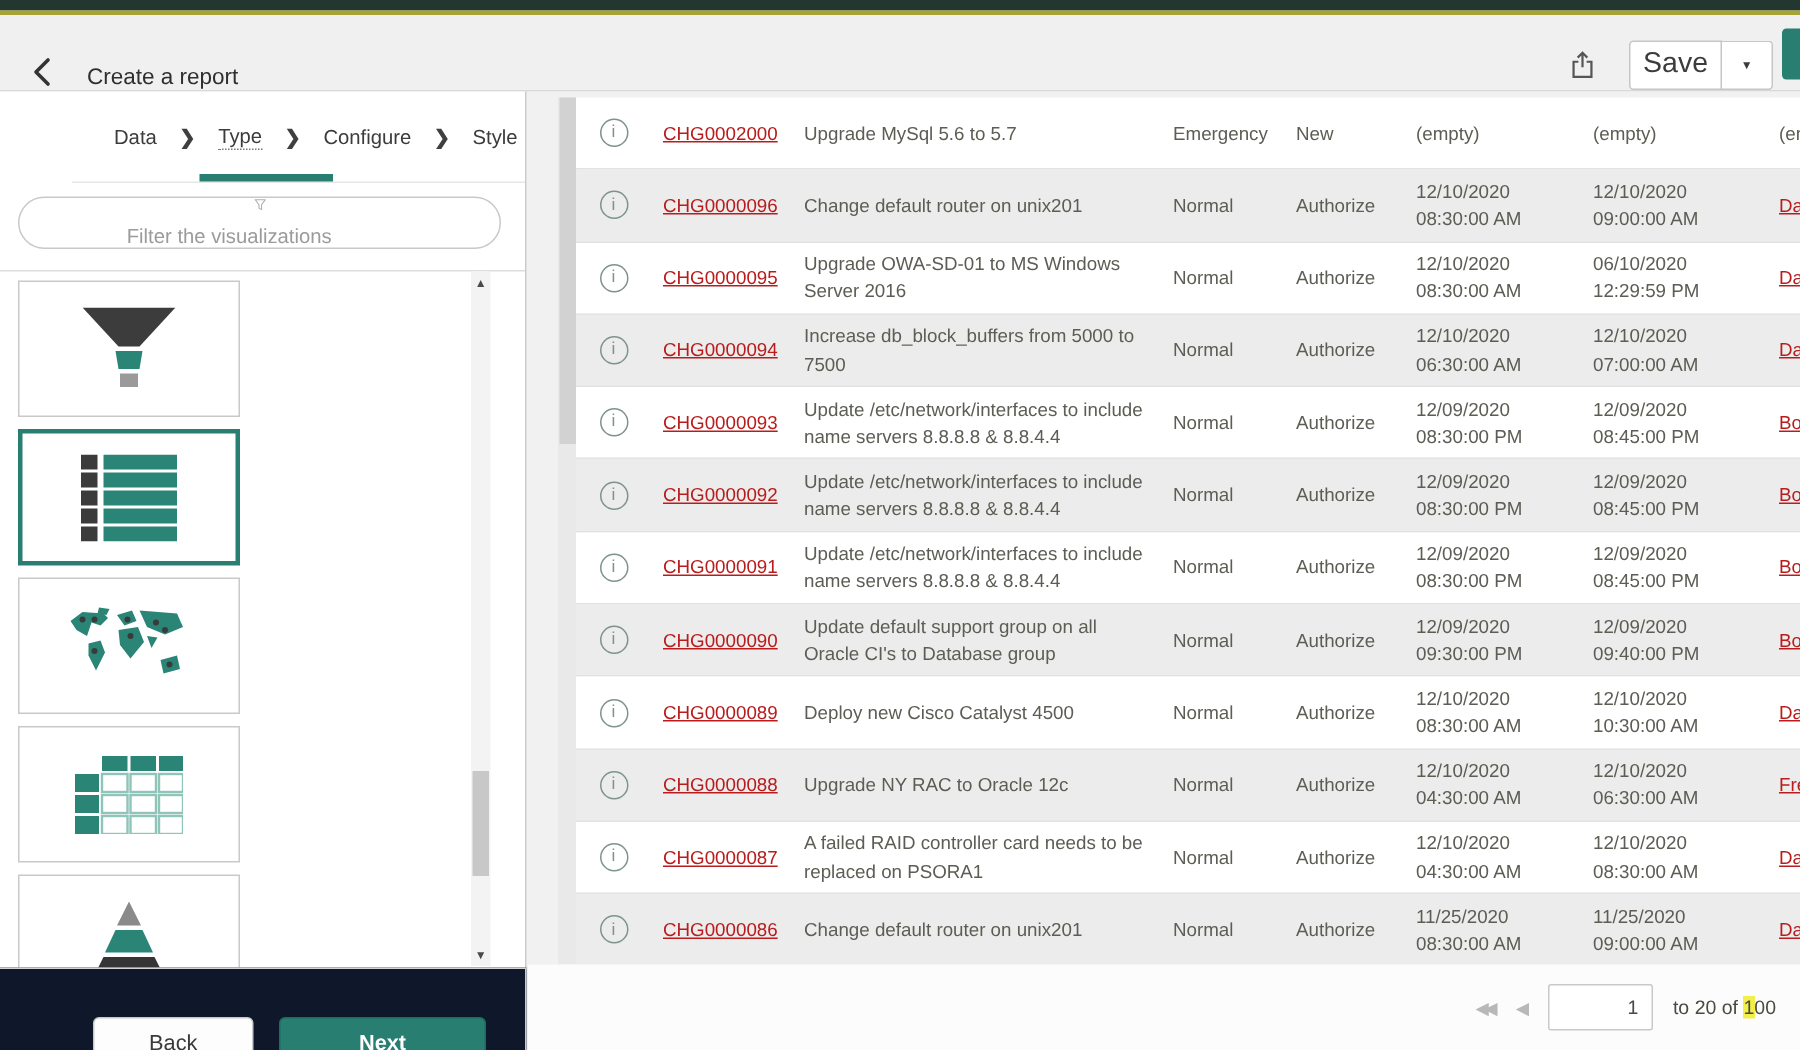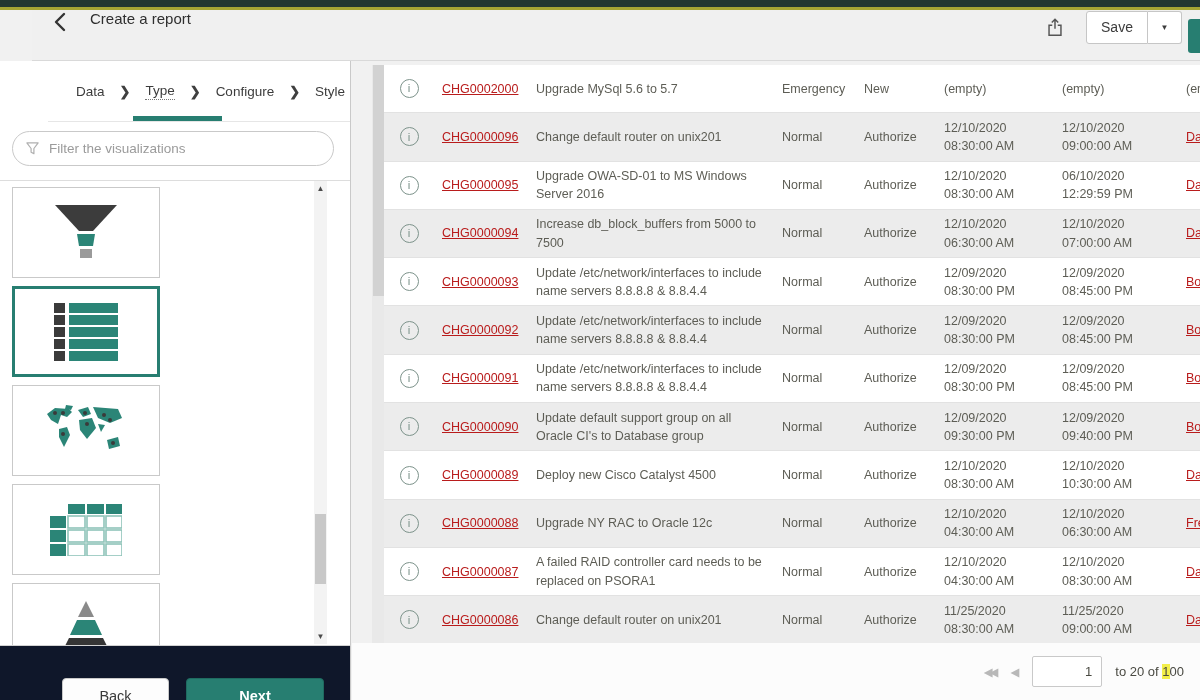--- a/index.html
+++ b/index.html
@@ -5,44 +5,44 @@
   * { box-sizing: border-box; margin: 0; padding: 0; }
   body { font-family: "Liberation Sans", sans-serif; background:#fff; }
   .screen { position:relative; width:1200px; height:700px; overflow:hidden; background:#f1f1f1; }
 
   
   .bar-dark  { height:7px; background:#233630; }
   .bar-olive { height:3px; background:#a6a433; }
 
   
   .header { position:relative; height:51px; background:#f0f0f0; border-bottom:1px solid #d9d9d9;
-            display:flex; align-items:flex-start; padding:0 18px;margin-left:32px; }
+            display:flex; align-items:flex-end; padding:0 18px; }
   .back-chevron { width:24px; height:24px; cursor:pointer; margin-right:16px; flex:0 0 auto; }
   .page-title { font-size:15px; color:#2f2f2f; }
   .header-right { margin-left:auto; display:flex; align-items:center; gap:14px; }
   .icon-btn { width:34px; height:34px; display:flex; align-items:center; justify-content:center; cursor:pointer; }
   .split-btn { display:flex; }
-  .btn { background:#fff; border:1px solid #c6c6c6; color:#3c3c3c; font-size:14px;
+  .btn { background:#fff; border:1px solid #c6c6c6; color:#3c3c3c; font-size:19px;
          height:33px; display:flex; align-items:center; justify-content:center; cursor:pointer; }
   .btn-save { width:62px; border-radius:3px 0 0 3px; }
   .btn-caret { width:34px; border-left:none; border-radius:0 3px 3px 0; font-size:8px; color:#3c3c3c; }
   .teal-sliver { position:absolute; right:0; top:9px; width:12px; height:34px; background:#277e71; border-radius:3px 0 0 3px; }
 
   
   .panel { position:absolute; left:0; top:61px; width:351px; bottom:0; background:#fff; border-right:1px solid #c9c9c9; }
   .tabs { position:relative; height:61px; display:flex; align-items:center; padding-left:28px; gap:15px;
           border-bottom:1px solid #e6e6e6; font-size:13.5px; color:#3c3c3c;margin-left:48px; }
   .tab { cursor:pointer; }
   .tab.active { border-bottom:1px dotted #777; padding-bottom:1px; }
   .tab-chevron { color:#3f3f3f; font-size:13px; font-weight:bold; }
   .active-bar { position:absolute; left:85px; bottom:0; width:89px; height:5px; background:#277e71; }
 
   .filter-wrap { padding:9px 16px 8px 12px; }
   .filter-pill { height:35px; border:1px solid #c9c9c9; border-radius:18px; display:flex; align-items:center;
-                 padding:0 12px; gap:9px; background:#fff; }
+                 padding:0 12px; gap:9px; background:#fff;flex-direction:column; }
   .filter-pill input { border:none; outline:none; flex:1; font-size:13.5px; color:#4a4a4a;
                        font-family:"Liberation Sans", sans-serif; background:transparent; }
   .filter-pill input::placeholder { color:#9b9b9b; }
 
   .viz-scroll { position:absolute; left:0; right:0; top:119px; bottom:55px; border-top:1px solid #ddd;
                 overflow:hidden; padding:6px 0 0 12px; }
   .viz-thumb { width:148px; height:91px; background:#fff; border:1px solid #c9c9c9; margin-bottom:8px;
                display:flex; align-items:center; justify-content:center; cursor:pointer; }
   .viz-thumb.selected { border:3px solid #277e71; }
 

